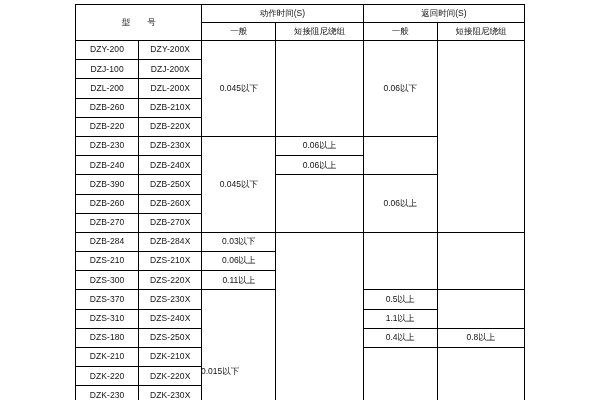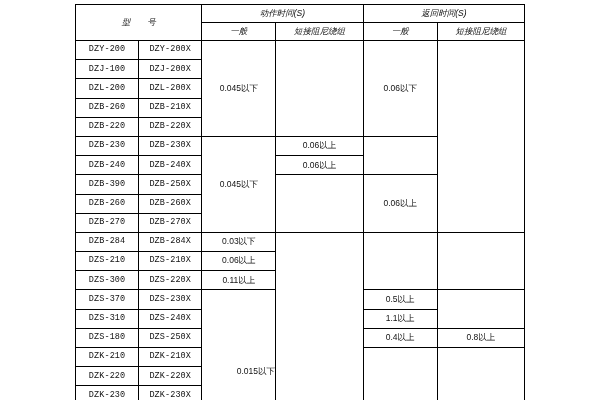--- a/index.html
+++ b/index.html
@@ -39,26 +39,24 @@
     line-height: 1.1;
     text-align: center;
     vertical-align: middle;
     padding: 0;
     height: 18.2px;
     color: #111111;
   }
   table.spec th.grp {
     font-size: 8.5px;
     height: 17px;
-    font-style: italic;
   }
   td.model, td.modelx {
     font-size: 8.5px;
     letter-spacing: 0.1px;
-    font-family: Liberation Mono, monospace;
   }
   td.blank {
     
   }
   .col-model { width: 63px; }
   .col-modelx { width: 63px; }
   .col-v1 { width: 74px; }
   .col-v2 { width: 87px; }
   .col-v3 { width: 74px; }
   .col-v4 { width: 87px; }
@@ -204,14 +202,14 @@
 
         <tr>
           <td class="model">DZK-230</td>
           <td class="modelx">DZK-230X</td>
         </tr>
 
       </tbody>
     </table>
   </div>
 
-  <div id="dzk-value-overlay" style="position:absolute; left:201px; top:366px; width:74px; text-align:right; font-size:8.5px; color:#111;">0.015以下</div>
+  <div id="dzk-value-overlay" style="position:absolute; left:201px; top:366px; width:74px; text-align:left; font-size:8.5px; color:#111;">0.015以下</div>
 </div>
 
 </body></html>

